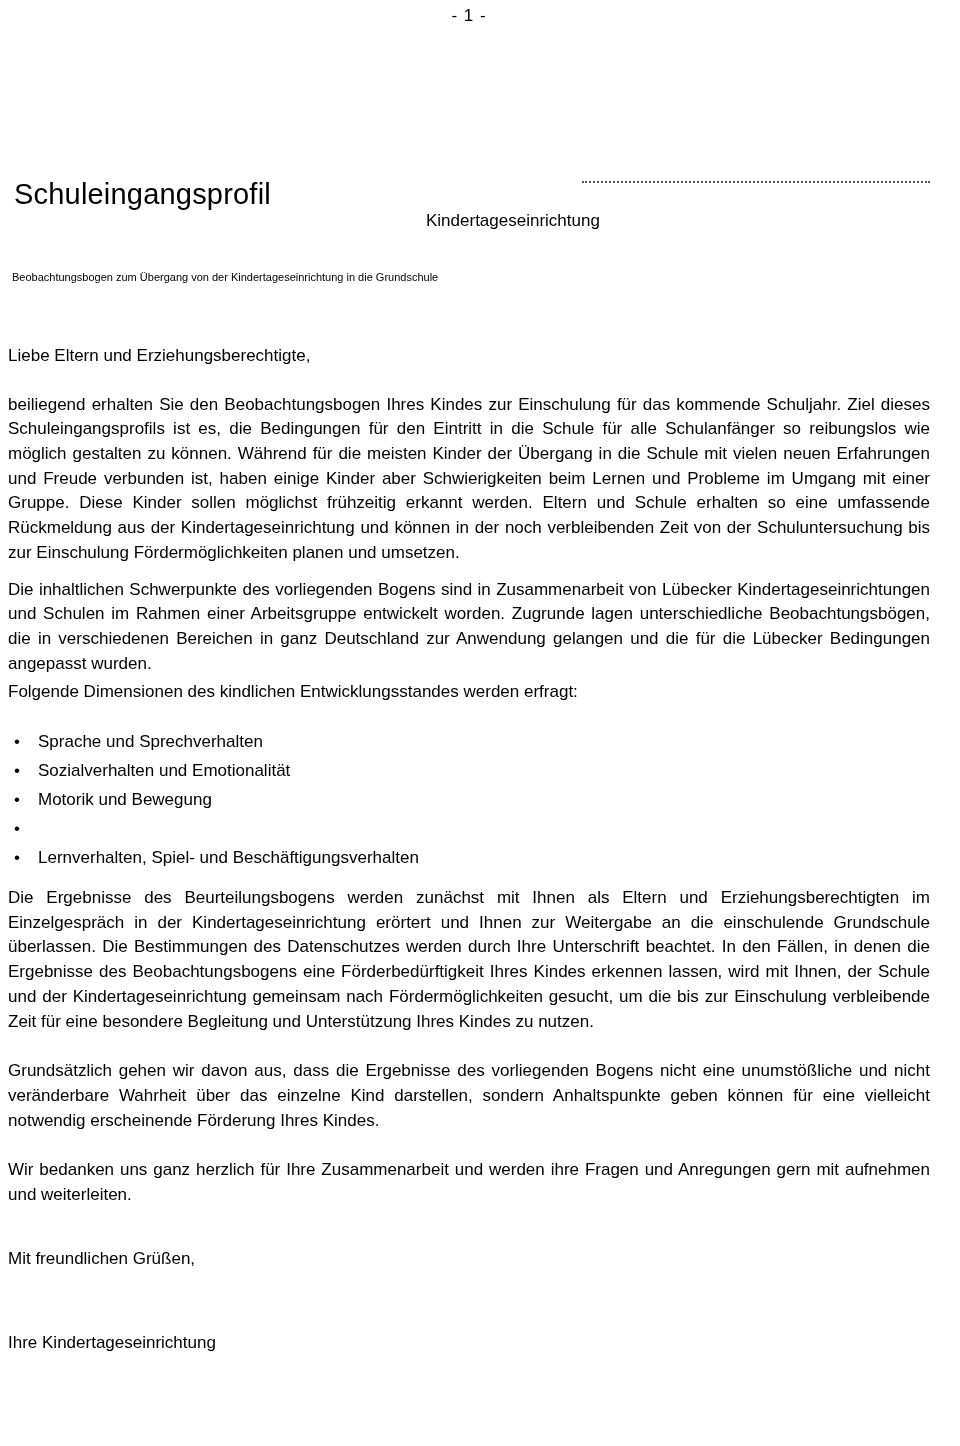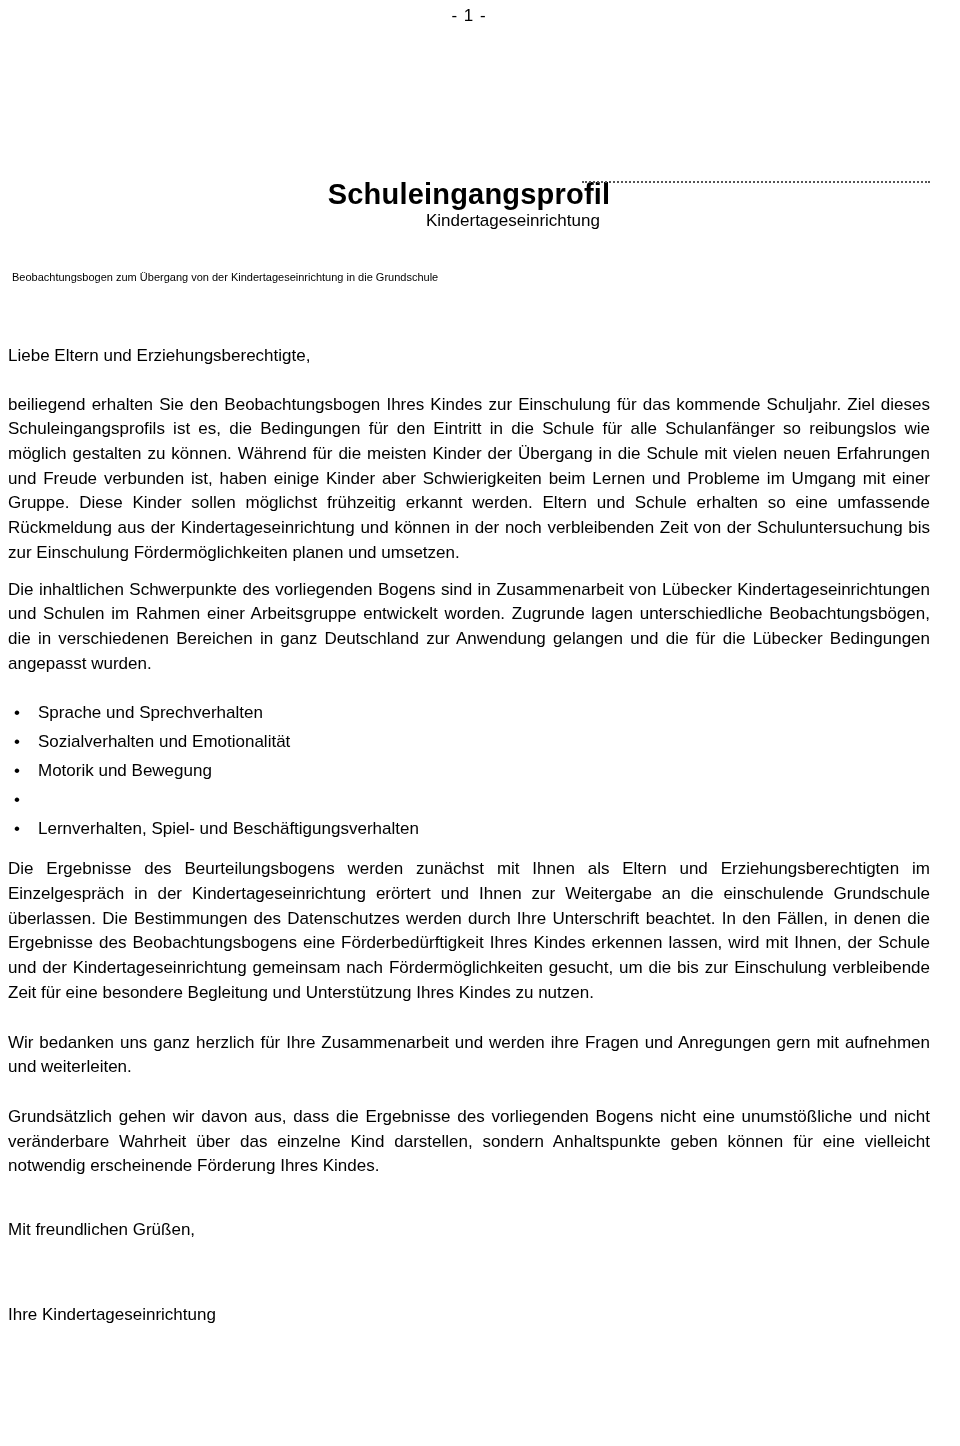--- a/index.html
+++ b/index.html
@@ -23,25 +23,24 @@
     text-align: center;
     font-size: 17px;
     letter-spacing: 1px;
   }
   .header {
     position: relative;
     margin-top: 152px;
     height: 88px;
   }
   .title {
-    margin: 18px;
+    margin: 6px;
     font-size: 29px;
-    font-weight: bold;
+    font-weight: normal;
     letter-spacing: 0.2px;
-    text-align: center;
   }
   .fill-line {
     position: absolute;
     top: 3px;
     right: 0;
     width: 348px;
     height: 0;
     border-top: 2px dotted #555;
   }
   .kita-label {
@@ -117,20 +116,21 @@
   </div>
 
   <p class="subtitle">Beobachtungsbogen zum Übergang von der Kindertageseinrichtung in die Grundschule</p>
 
   <p class="salutation">Liebe Eltern und Erziehungsberechtigte,</p>
 
   <p class="body first">beiliegend erhalten Sie den Beobachtungsbogen Ihres Kindes zur Einschulung für das kommende Schuljahr. Ziel dieses Schuleingangsprofils ist es, die Bedingungen für den Eintritt in die Schule für alle Schulanfänger so reibungslos wie möglich gestalten zu können. Während für die meisten Kinder der Übergang in die Schule mit vielen neuen Erfahrungen und Freude verbunden ist, haben einige Kinder aber Schwierigkeiten beim Lernen und Probleme im Umgang mit einer Gruppe. Diese Kinder sollen möglichst frühzeitig erkannt werden. Eltern und Schule erhalten so eine umfassende Rückmeldung aus der Kindertageseinrichtung und können in der noch verbleibenden Zeit von der Schuluntersuchung bis zur Einschulung Fördermöglichkeiten planen und umsetzen.</p>
 
   <p class="body follow">Die inhaltlichen Schwerpunkte des vorliegenden Bogens sind in Zusammenarbeit von Lübecker Kindertageseinrichtungen und Schulen im Rahmen einer Arbeitsgruppe entwickelt worden. Zugrunde lagen unterschiedliche Beobachtungsbögen, die in verschiedenen Bereichen in ganz Deutschland zur Anwendung gelangen und die für die Lübecker Bedingungen angepasst wurden.</p>
 
+  <p class="list-intro">Folgende Dimensionen des kindlichen Entwicklungsstandes werden erfragt:</p>
 
   <ul class="dims">
     <li>
       <span class="bullet">•</span>
       <span>Sprache und Sprechverhalten</span>
     </li>
     <li>
       <span class="bullet">•</span>
       <span>Sozialverhalten und Emotionalität</span>
     </li>
@@ -142,21 +142,21 @@
       <span class="bullet">•</span>
     </li>
     <li>
       <span class="bullet">•</span>
       <span>Lernverhalten, Spiel- und Beschäftigungsverhalten</span>
     </li>
   </ul>
 
   <p class="body after-list">Die Ergebnisse des Beurteilungsbogens werden zunächst mit Ihnen als Eltern und Erziehungsberechtigten im Einzelgespräch in der Kindertageseinrichtung erörtert und Ihnen zur Weitergabe an die einschulende Grundschule überlassen. Die Bestimmungen des Datenschutzes werden durch Ihre Unterschrift beachtet. In den Fällen, in denen die Ergebnisse des Beobachtungsbogens eine Förderbedürftigkeit Ihres Kindes erkennen lassen, wird mit Ihnen, der Schule und der Kindertageseinrichtung gemeinsam nach Fördermöglichkeiten gesucht, um die bis zur Einschulung verbleibende Zeit für eine besondere Begleitung und Unterstützung Ihres Kindes zu nutzen.</p>
 
+  <p class="body blank-before">Grundsätzlich gehen wir davon aus, dass die Ergebnisse des vorliegenden Bogens nicht eine unumstößliche und nicht veränderbare Wahrheit über das einzelne Kind darstellen, sondern Anhaltspunkte geben können für eine vielleicht notwendig erscheinende Förderung Ihres Kindes.</p>
+
   <p class="body blank-before">Wir bedanken uns ganz herzlich für Ihre Zusammenarbeit und werden ihre Fragen und Anregungen gern mit aufnehmen und weiterleiten.</p>
-
-  <p class="body blank-before">Grundsätzlich gehen wir davon aus, dass die Ergebnisse des vorliegenden Bogens nicht eine unumstößliche und nicht veränderbare Wahrheit über das einzelne Kind darstellen, sondern Anhaltspunkte geben können für eine vielleicht notwendig erscheinende Förderung Ihres Kindes.</p>
 
   <p class="closing">Mit freundlichen Grüßen,</p>
 
   <p class="signature">Ihre Kindertageseinrichtung</p>
 
 </div>
 
 </body></html>

